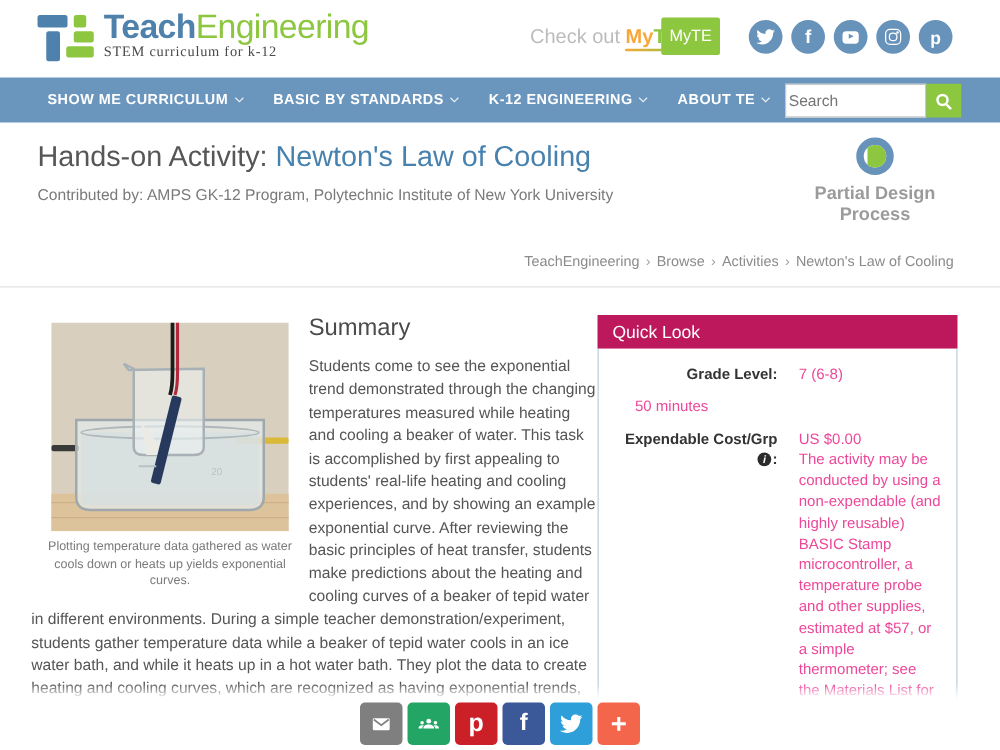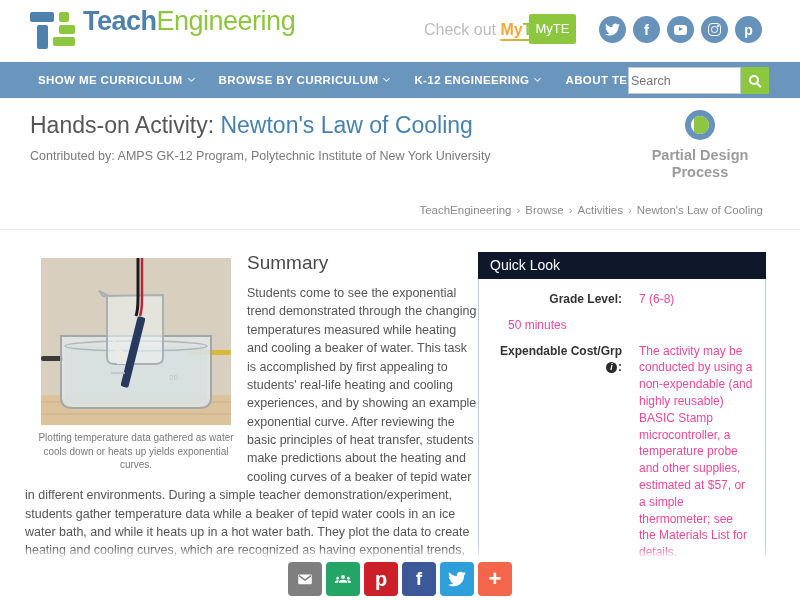--- a/index.html
+++ b/index.html
@@ -78,21 +78,21 @@
   .article{position:absolute;left:25px;top:238px;width:452px;height:330px;overflow:hidden;}
   .figure{float:left;width:202px;margin:20px 10px 4px 10px;}
   .photo{display:block;width:190px;height:167px;margin:0 auto;}
   .caption{margin:6px 0 0 -8px;width:218px;font-size:10px;color:#7a7a7a;text-align:center;line-height:1.35;}
   .copyright{display:block;margin:2px 0 0 -8px;width:218px;text-align:center;color:#6BA5CE;
     font-size:10.5px;cursor:pointer;}
   .summary-h{font-size:19px;color:#4a4a4a;font-weight:normal;margin:14px 0 10px 0;}
   .summary-p{font-size:12.5px;color:#555;line-height:1.47;margin:0;}
   
   .sidebar{position:absolute;left:478px;top:252px;width:288px;}
-  .sb-head{background:#0f172a;color:#fff;font-size:14px;padding:5px 12px 6px;}
+  .sb-head{background:#be185d;color:#fff;font-size:14px;padding:5px 12px 6px;}
   .sb-body{border:1px solid #BCD0E0;border-top:none;background:#fff;padding:12px 12px 0;height:420px;}
   .row{display:flex;margin-bottom:9px;}
   .row-label{width:131px;flex:none;text-align:right;font-weight:bold;color:#333;font-size:12px;line-height:1.35;}
   .row-value{margin-left:17px;font-size:12px;color:#ec4899;line-height:1.4;width:130px;}
   .row-gap{height:14px;}
   .info{display:inline-block;width:11px;height:11px;border-radius:50%;background:#2b2b2b;color:#fff;
     font-size:8.5px;font-weight:bold;font-style:italic;text-align:center;line-height:11px;
     margin:0 1px;vertical-align:1px;cursor:pointer;}
   
   .fade{position:absolute;left:0;bottom:41px;width:800px;height:12px;
@@ -115,20 +115,21 @@
   <div class="logo">
     <div class="logo-mark">
       <div class="lm lm-b lm1"></div>
         <div class="lm lm-b lm2"></div>
       <div class="lm lm-g lm3"></div>
         <div class="lm lm-g lm4"></div>
         <div class="lm lm-g lm5"></div>
     </div>
     <div class="logo-text">
       <div class="logo-line1"><span class="lt-teach">Teach</span><span class="lt-eng">Engineering</span></div>
+      <div class="tagline">STEM curriculum for k-12</div>
     </div>
   </div>
 
   <div class="checkout"><span>Check out </span><span class="myte-word"><span class="co-my">My</span><span class="co-te">TE</span></span></div>
 
   <div class="myte-btn">MyTE</div>
 
   <div class="social">
     <div class="sc">
       <svg width="15" height="15" viewBox="0 0 512 512">
@@ -150,21 +151,21 @@
   </div>
 </div>
 
 <div class="nav">
   <div class="nav-items">
     <div class="nav-item">
         <span>SHOW ME CURRICULUM</span>
         <span class="chev"></span>
       </div>
     <div class="nav-item">
-        <span>BROWSE BY CURRICULUM</span>
+        <span>BASIC BY STANDARDS</span>
         <span class="chev"></span>
       </div>
     <div class="nav-item">
         <span>K-12 ENGINEERING</span>
         <span class="chev"></span>
       </div>
     <div class="nav-item">
         <span>ABOUT TE</span>
         <span class="chev"></span>
       </div>
@@ -228,20 +229,21 @@
     <div class="row">
       <div class="row-label">Grade Level:</div>
       <div class="row-value">7 (6-8)</div>
     </div>
     <div class="row">
       <div class="row-value">50 minutes</div>
     </div>
     <div class="row">
       <div class="row-label"><span>Expendable Cost/Grp</span> <span class="info">i</span><span>:</span></div>
       <div class="row-value">
+        <div>US $0.00</div>
         <div class="note">The activity may be conducted by using a non-expendable (and highly reusable) BASIC Stamp microcontroller, a temperature probe and other supplies, estimated at $57, or a simple thermometer; see the Materials List for details.</div>
       </div>
     </div>
     <div class="row-gap"></div>
     <div class="row">
       <div class="row-label">Group Size:</div>
       <div class="row-value">28</div>
     </div>
 
   </div>

